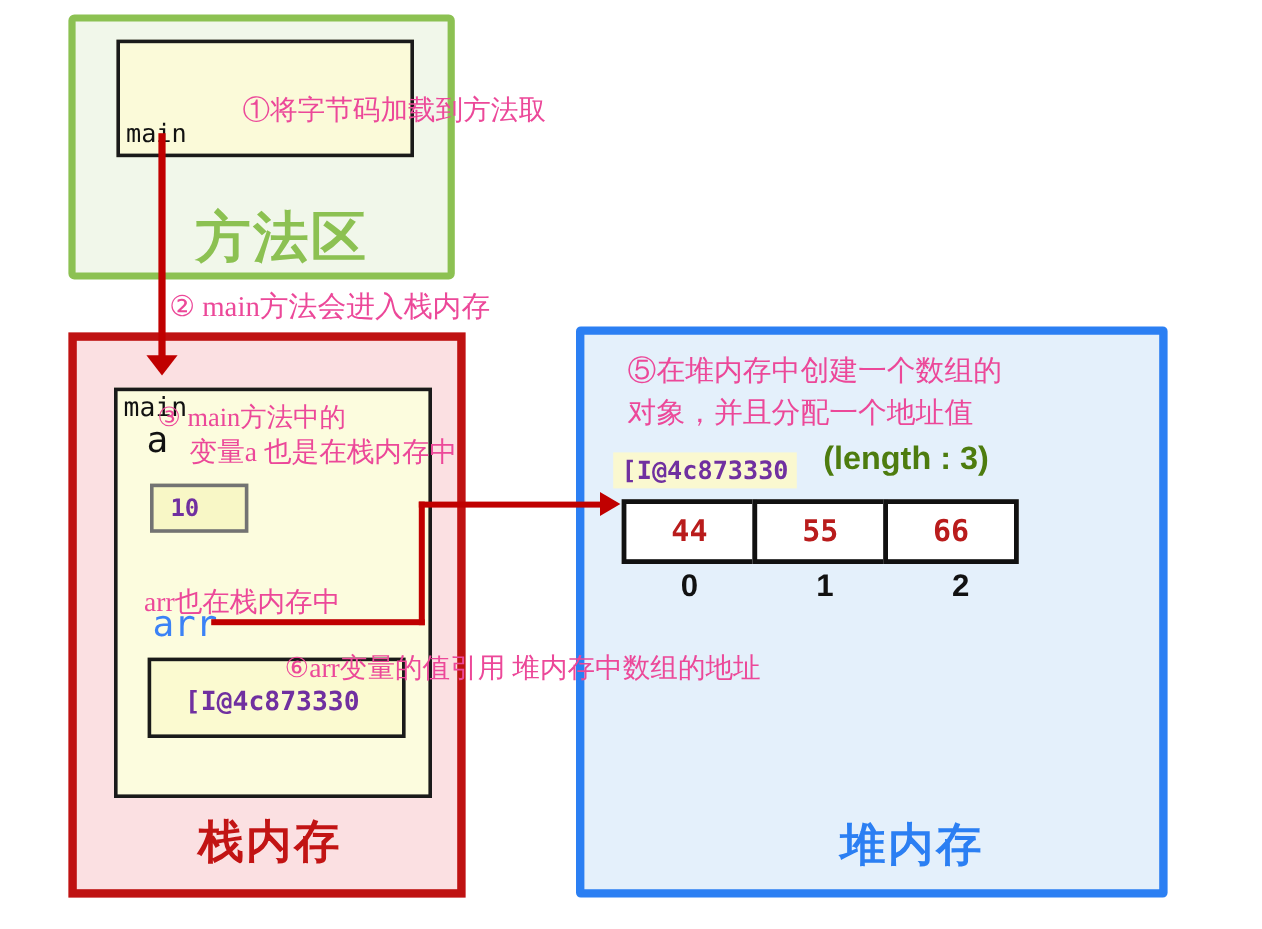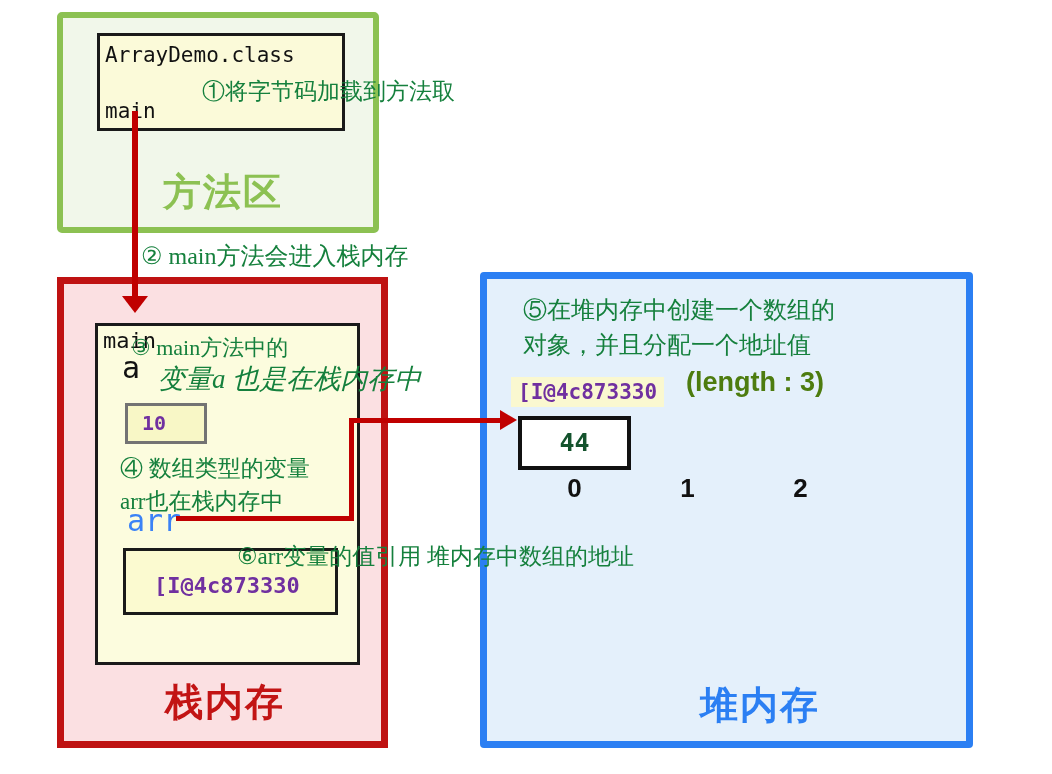--- a/index.html
+++ b/index.html
@@ -1,47 +1,47 @@
 <!DOCTYPE html>
 <html><head>
 <meta charset="utf-8">
 <style>
   html,body{margin:0;padding:0;background:#fff;}
   #canvas{position:relative;width:1052px;height:774px;background:#ffffff;overflow:hidden;
           font-family:"Liberation Sans","DejaVu Sans",sans-serif;}
   .abs{position:absolute;line-height:1.15;white-space:nowrap;}
   .mono{font-family:"DejaVu Sans Mono","Liberation Mono",monospace;}
-  .serif-red{font-family:"Liberation Serif","DejaVu Serif",serif;color:#15803d;}
+  .serif-red{font-family:"Liberation Serif","DejaVu Serif",serif;color:#ec4899;}
 
   
   .method-area{left:57px;top:12px;width:310px;height:209px;background:#f1f7ea;
                border:6px solid #8cc152;border-radius:5px;z-index:1;}
   .class-box{left:97px;top:33px;width:242px;height:92px;background:#fbfad9;
              border:3px solid #1a1a1a;z-index:2;}
   .class-name{left:105px;top:43px;font-size:21px;color:#111;z-index:3;}
   .class-main{left:105px;top:99px;font-size:21px;color:#111;z-index:3;}
   .ann1{left:202px;top:79px;font-size:23px;z-index:4;}
-  .method-area-label{left:163px;top:171px;font-size:38px;font-weight:bold;color:#8cc152;
+  .method-area-label{left:163px;top:171px;font-size:46px;font-weight:bold;color:#8cc152;
                      letter-spacing:2px;z-index:3;}
 
   
   .arrow1-shaft{left:132px;top:111px;width:6px;height:187px;background:#c00000;z-index:6;}
   .arrow1-head{left:122px;top:296px;width:0;height:0;border-left:13px solid transparent;
                border-right:13px solid transparent;border-top:17px solid #c00000;z-index:6;}
   .ann2{left:141px;top:243px;font-size:24px;z-index:6;}
 
   
   .stack-box{left:57px;top:277px;width:317px;height:457px;background:#fbe0e2;
              border:7px solid #bf1212;z-index:1;}
   .stack-frame{left:95px;top:323px;width:259px;height:336px;background:#fcfcde;
                border:3px solid #1a1a1a;z-index:2;}
   .frame-main{left:103px;top:328px;font-size:22px;color:#111;z-index:3;}
   .ann3a{left:131px;top:335px;font-size:22px;z-index:4;}
   .var-a{left:122px;top:351px;font-size:30px;color:#111;z-index:3;}
-  .ann3b{left:158px;top:364px;font-size:27px;z-index:4;font-style:italic;}
+  .ann3b{left:158px;top:364px;font-size:23px;z-index:4;}
   .a-value-box{left:125px;top:403px;width:62px;height:35px;background:#f8f7c6;
                border:3px solid #737373;z-index:3;font-size:20px;font-weight:bold;color:#7030a0;
                display:flex;align-items:center;padding-left:14px;}
   .ann4a{left:120px;top:456px;font-size:23px;z-index:4;}
   .ann4b{left:120px;top:489px;font-size:23px;z-index:4;}
   .var-arr{left:127px;top:504px;font-size:30px;color:#3b82f6;z-index:3;}
   .arr-value-box{left:123px;top:548px;width:209px;height:61px;background:#fbfad0;
                  border:3px solid #1a1a1a;z-index:3;}
   .arr-value{left:154px;top:573px;font-size:22px;font-weight:bold;color:#7030a0;z-index:4;}
   .stack-label{left:165px;top:681px;font-size:38px;font-weight:bold;color:#c21414;
@@ -59,73 +59,73 @@
   .heap-box{left:480px;top:272px;width:479px;height:462px;background:#e4f0fb;
             border:7px solid #2b7ff3;border-radius:4px;z-index:1;}
   .ann5a{left:523px;top:297px;font-size:24px;z-index:4;}
   .ann5b{left:523px;top:332px;font-size:24px;z-index:4;}
   .heap-address{left:511px;top:377px;background:#faf8d0;padding:3px 7px;font-size:21px;
                 font-weight:bold;color:#7030a0;z-index:3;}
   .length-label{left:686px;top:367px;font-size:27px;font-weight:bold;color:#4d7c0f;z-index:3;}
   .array-row{left:518px;top:416px;display:flex;z-index:3;}
   .array-cell{width:105px;height:46px;background:#ffffff;border:4px solid #111;
               display:flex;align-items:center;justify-content:center;
-              font-size:25px;font-weight:bold;color:#14532d;}
+              font-size:25px;font-weight:bold;color:#b91c1c;}
   .array-cell + .array-cell{margin-left:-4px;}
   .indices-row{left:518px;top:474px;width:339px;display:flex;z-index:3;}
   .index-cell{width:113px;text-align:center;font-size:26px;font-weight:bold;color:#111;}
   .heap-label{left:700px;top:684px;font-size:38px;font-weight:bold;color:#2b7ff3;
               letter-spacing:2px;z-index:3;}
 </style>
 </head>
 <body>
 
 <div id="canvas">
 
   <div class="abs method-area"></div>
   <div class="abs class-box"></div>
-  <div class="abs class-name mono">ArrayDemo.class</div>
   <div class="abs class-main mono">main</div>
   <div class="abs ann1 serif-red">①将字节码加载到方法取</div>
   <div class="abs method-area-label">方法区</div>
 
   <div class="abs arrow1-shaft"></div>
   <div class="abs arrow1-head"></div>
   <div class="abs ann2 serif-red">② main方法会进入栈内存</div>
 
   <div class="abs stack-box"></div>
   <div class="abs stack-frame"></div>
   <div class="abs frame-main mono">main</div>
   <div class="abs ann3a serif-red">③ main方法中的</div>
   <div class="abs var-a mono">a</div>
   <div class="abs ann3b serif-red">变量a 也是在栈内存中</div>
   <div class="abs a-value-box mono">
     <span>10</span>
   </div>
-  <div class="abs ann4a serif-red">④ 数组类型的变量</div>
   <div class="abs ann4b serif-red">arr也在栈内存中</div>
   <div class="abs var-arr mono">arr</div>
   <div class="abs arr-value-box"></div>
   <div class="abs arr-value mono">[I@4c873330</div>
   <div class="abs stack-label">栈内存</div>
   <div class="abs ann6 serif-red">⑥arr变量的值引用 堆内存中数组的地址</div>
 
   <div class="abs arrow2-a"></div>
   <div class="abs arrow2-b"></div>
   <div class="abs arrow2-c"></div>
   <div class="abs arrow2-head"></div>
 
   <div class="abs heap-box"></div>
   <div class="abs ann5a serif-red">⑤在堆内存中创建一个数组的</div>
   <div class="abs ann5b serif-red">对象，并且分配一个地址值</div>
   <div class="abs heap-address mono">[I@4c873330</div>
   <div class="abs length-label">(length : 3)</div>
 
   <div class="abs array-row">
     <div class="array-cell mono">44</div>
+    <div class="array-cell mono">55</div>
+    <div class="array-cell mono">66</div>
   </div>
   <div class="abs indices-row">
     <div class="index-cell">0</div>
     <div class="index-cell">1</div>
     <div class="index-cell">2</div>
   </div>
   <div class="abs heap-label">堆内存</div>
 
 </div>
 

